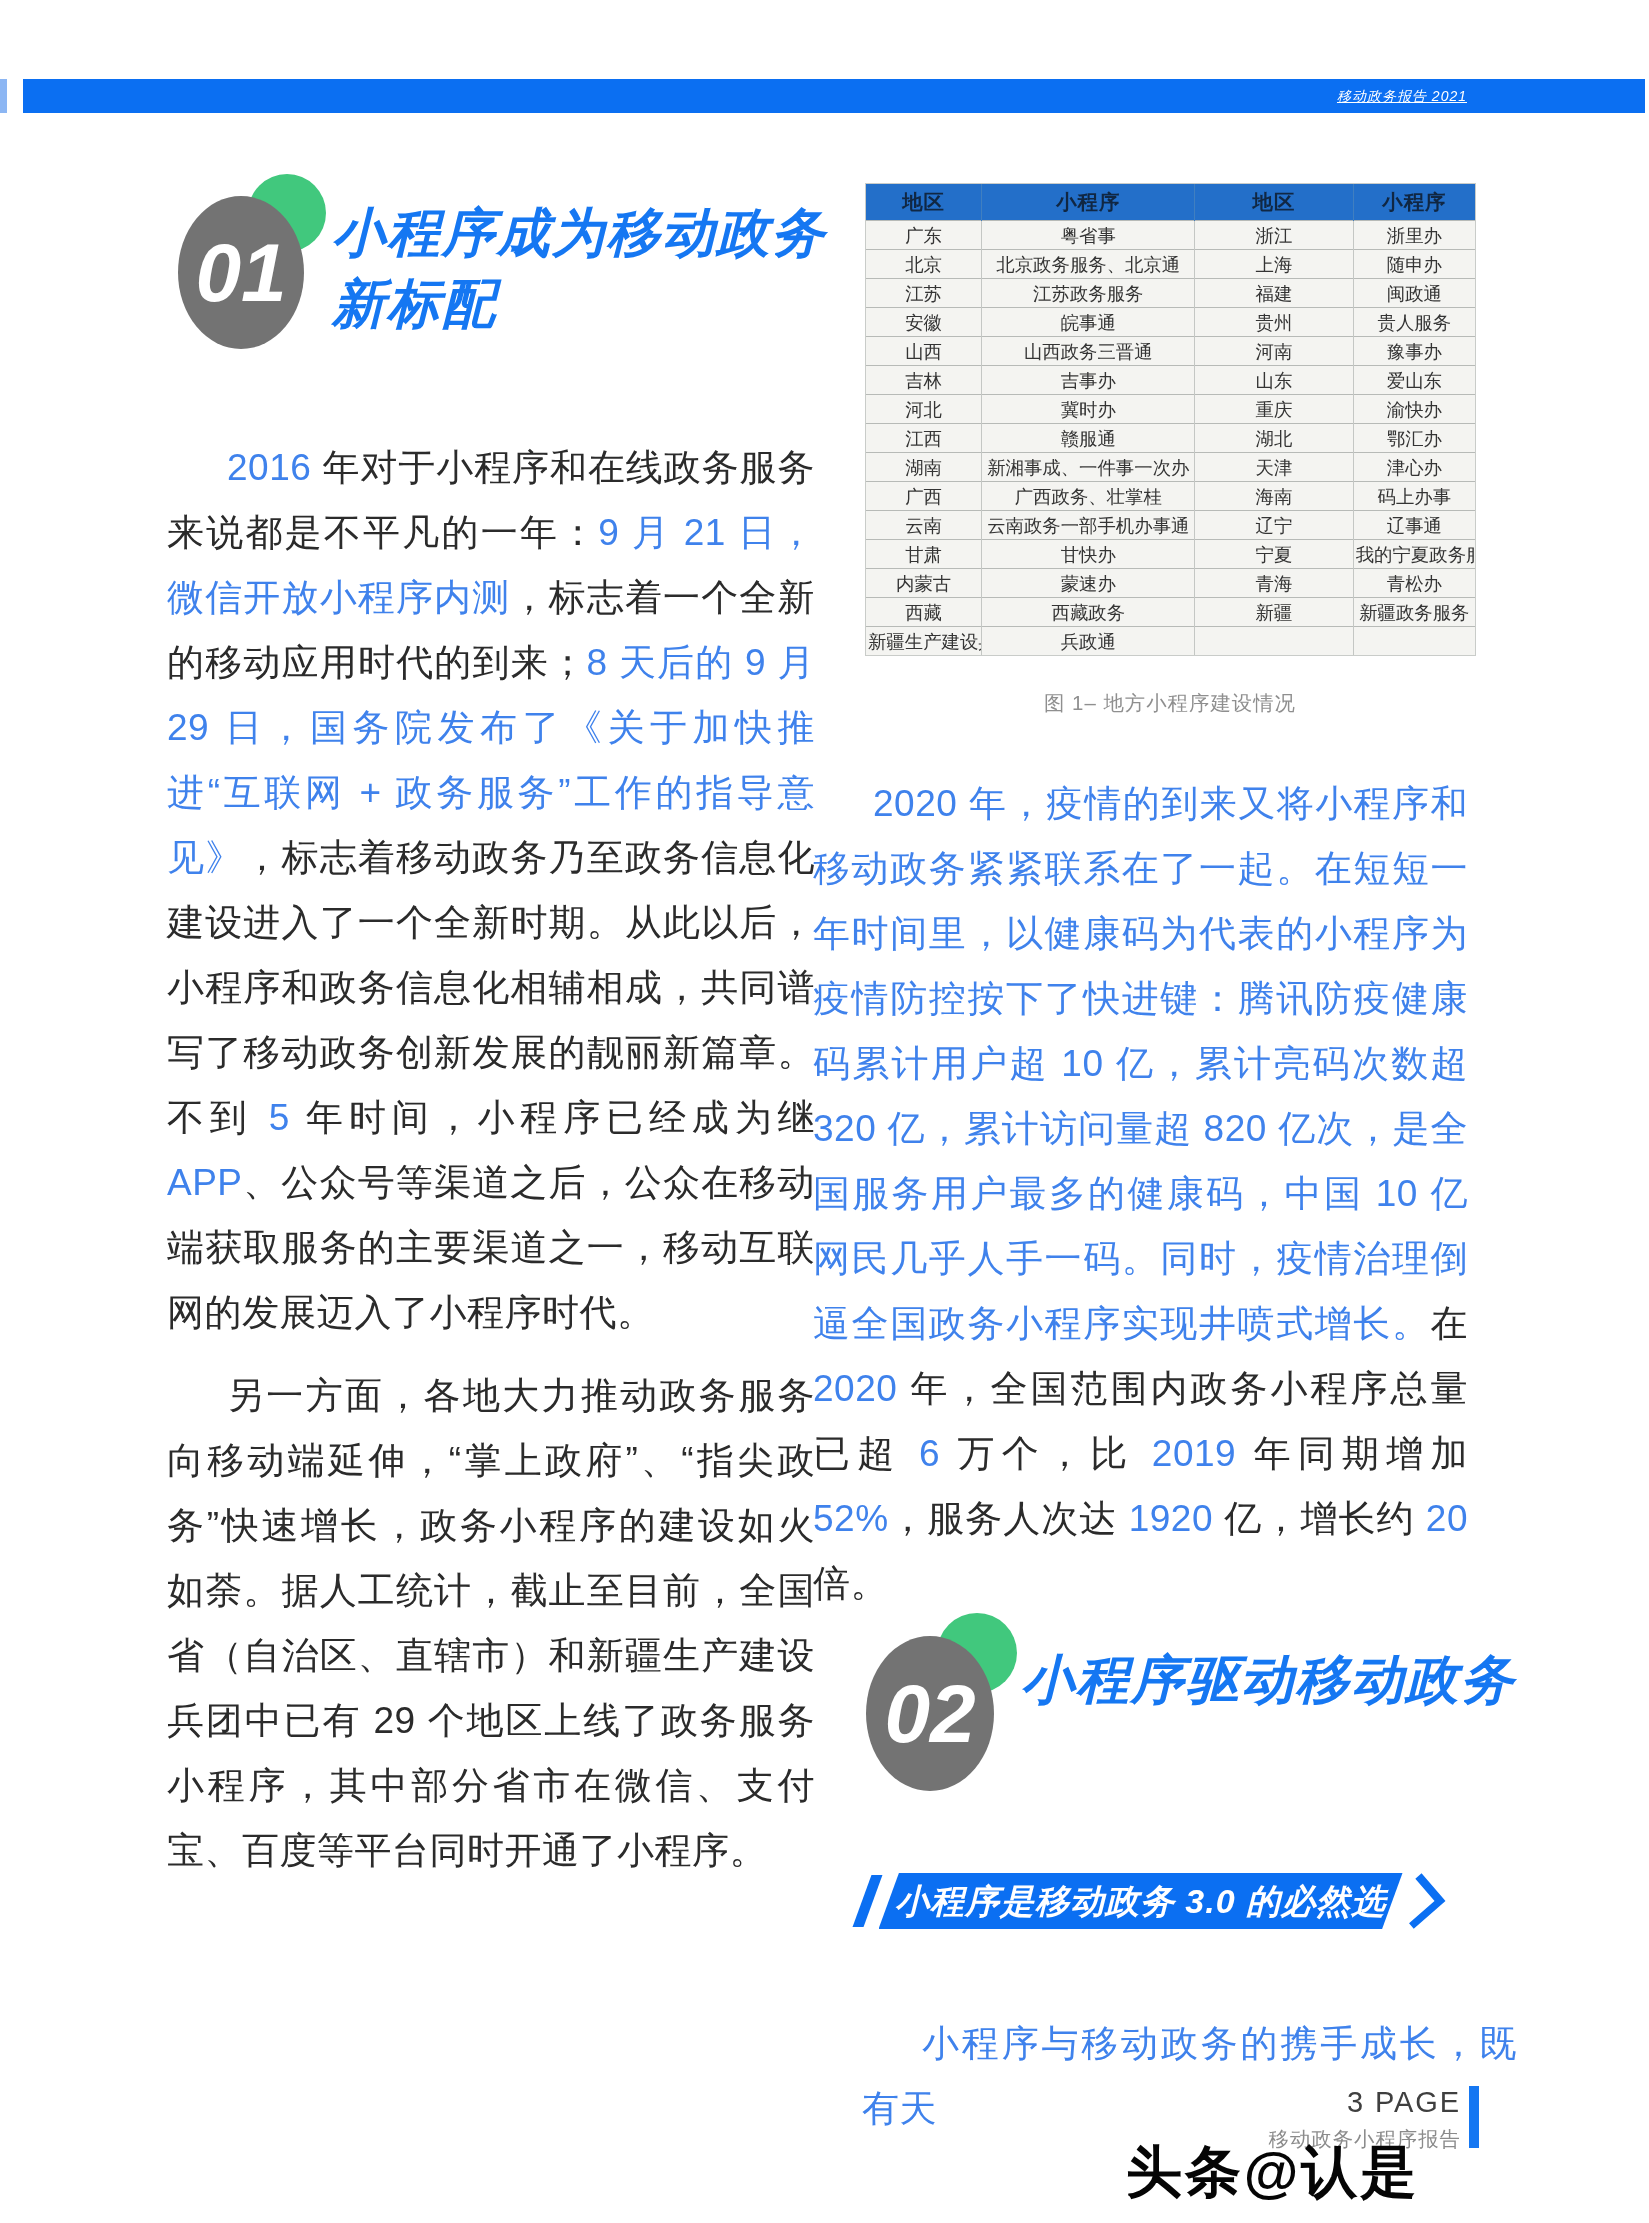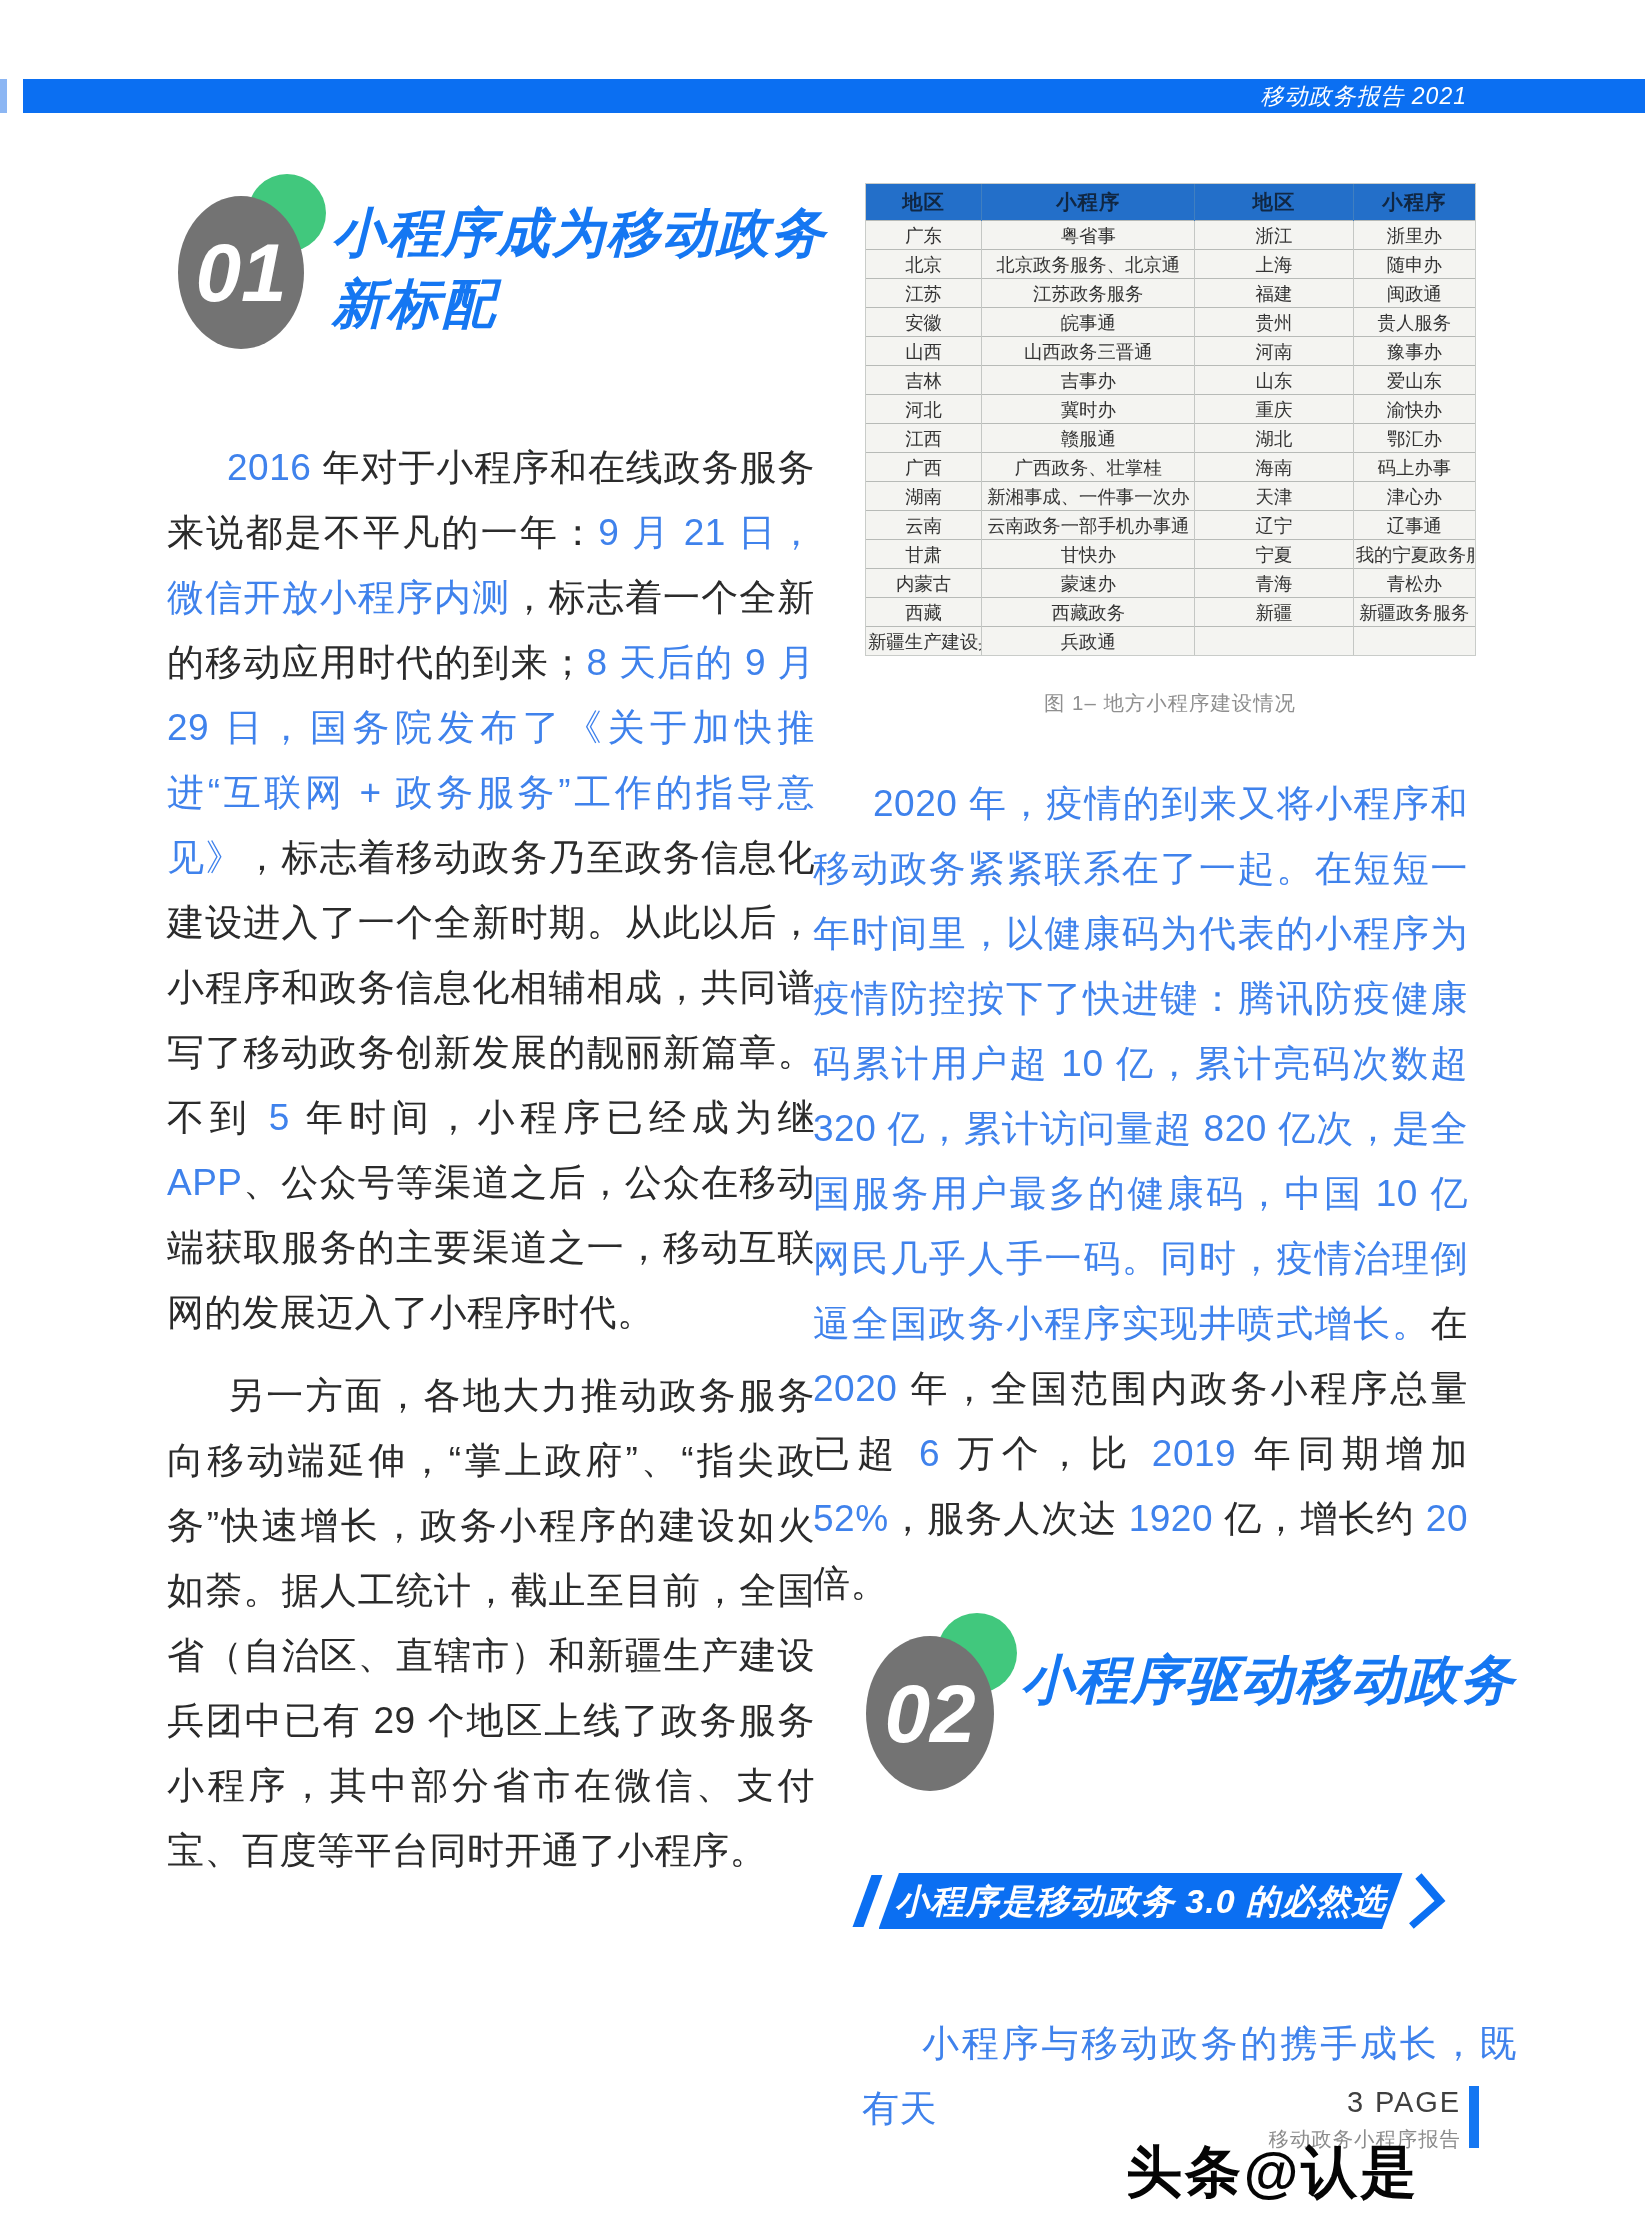--- a/index.html
+++ b/index.html
@@ -12,21 +12,21 @@
     --gray:#8f8f8f;
   }
   html,body{margin:0;padding:0;background:#ffffff;}
   body{font-family:"Liberation Sans","DejaVu Sans",sans-serif;}
   .page{position:relative;width:1650px;height:2223px;background:#ffffff;overflow:hidden;}
 
   
   .top-accent{position:absolute;left:0;top:79px;width:6.8px;height:34px;background:#8cb6f3;}
   .top-bar{position:absolute;left:23px;top:79px;width:1622px;height:34px;background:var(--primary-blue);}
   .top-bar-title{position:absolute;right:178px;top:0;height:34px;line-height:34px;
-    color:#ffffff;font-size:23px;font-style:italic;letter-spacing:1px;}
+    color:#ffffff;font-size:14px;font-style:italic;letter-spacing:1px;text-decoration:underline;}
 
   
   .badge-green{position:absolute;border-radius:50%;background:var(--green);z-index:1;}
   .badge-blue{position:absolute;border-radius:50%;background:#737373;z-index:2;
     color:#ffffff;text-align:center;font-style:italic;font-weight:800;}
   .s1-green{left:248px;top:174px;width:78px;height:78px;}
   .s1-blue{left:178px;top:196px;width:126px;height:153px;font-size:82px;line-height:153px;}
   .s2-green{left:937px;top:1613px;width:80px;height:80px;}
   .s2-blue{left:866px;top:1636px;width:128px;height:155px;font-size:82px;line-height:155px;}
 
@@ -157,30 +157,30 @@
           <td>重庆</td>
           <td>渝快办</td>
         </tr>
         <tr>
           <td>江西</td>
           <td>赣服通</td>
           <td>湖北</td>
           <td>鄂汇办</td>
         </tr>
         <tr>
+          <td>湖南</td>
+          <td>新湘事成、一件事一次办</td>
+          <td>天津</td>
+          <td>津心办</td>
+        </tr>
+        <tr>
           <td>广西</td>
           <td>广西政务、壮掌桂</td>
           <td>海南</td>
           <td>码上办事</td>
-        </tr>
-        <tr>
-          <td>湖南</td>
-          <td>新湘事成、一件事一次办</td>
-          <td>天津</td>
-          <td>津心办</td>
         </tr>
         <tr>
           <td>云南</td>
           <td>云南政务一部手机办事通</td>
           <td>辽宁</td>
           <td>辽事通</td>
         </tr>
         <tr>
           <td>甘肃</td>
           <td>甘快办</td>

